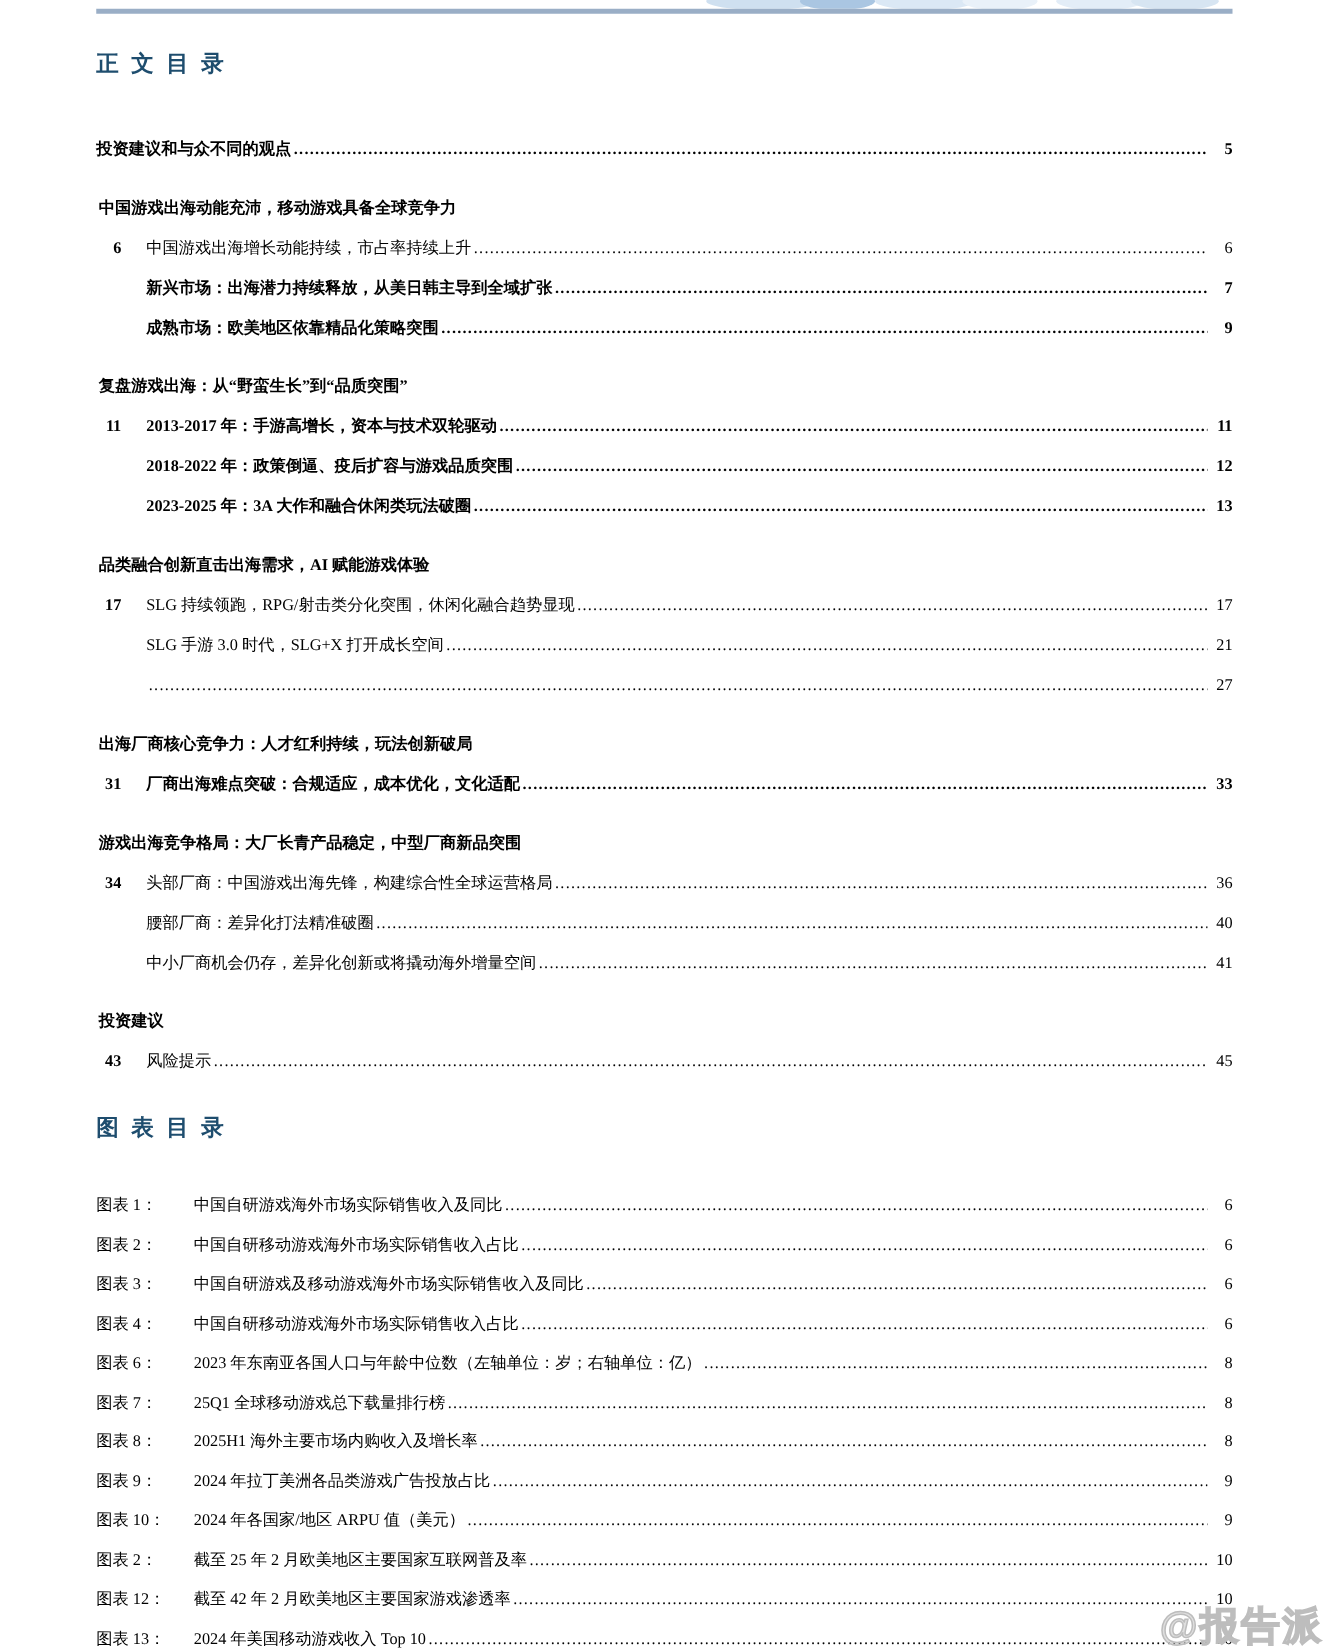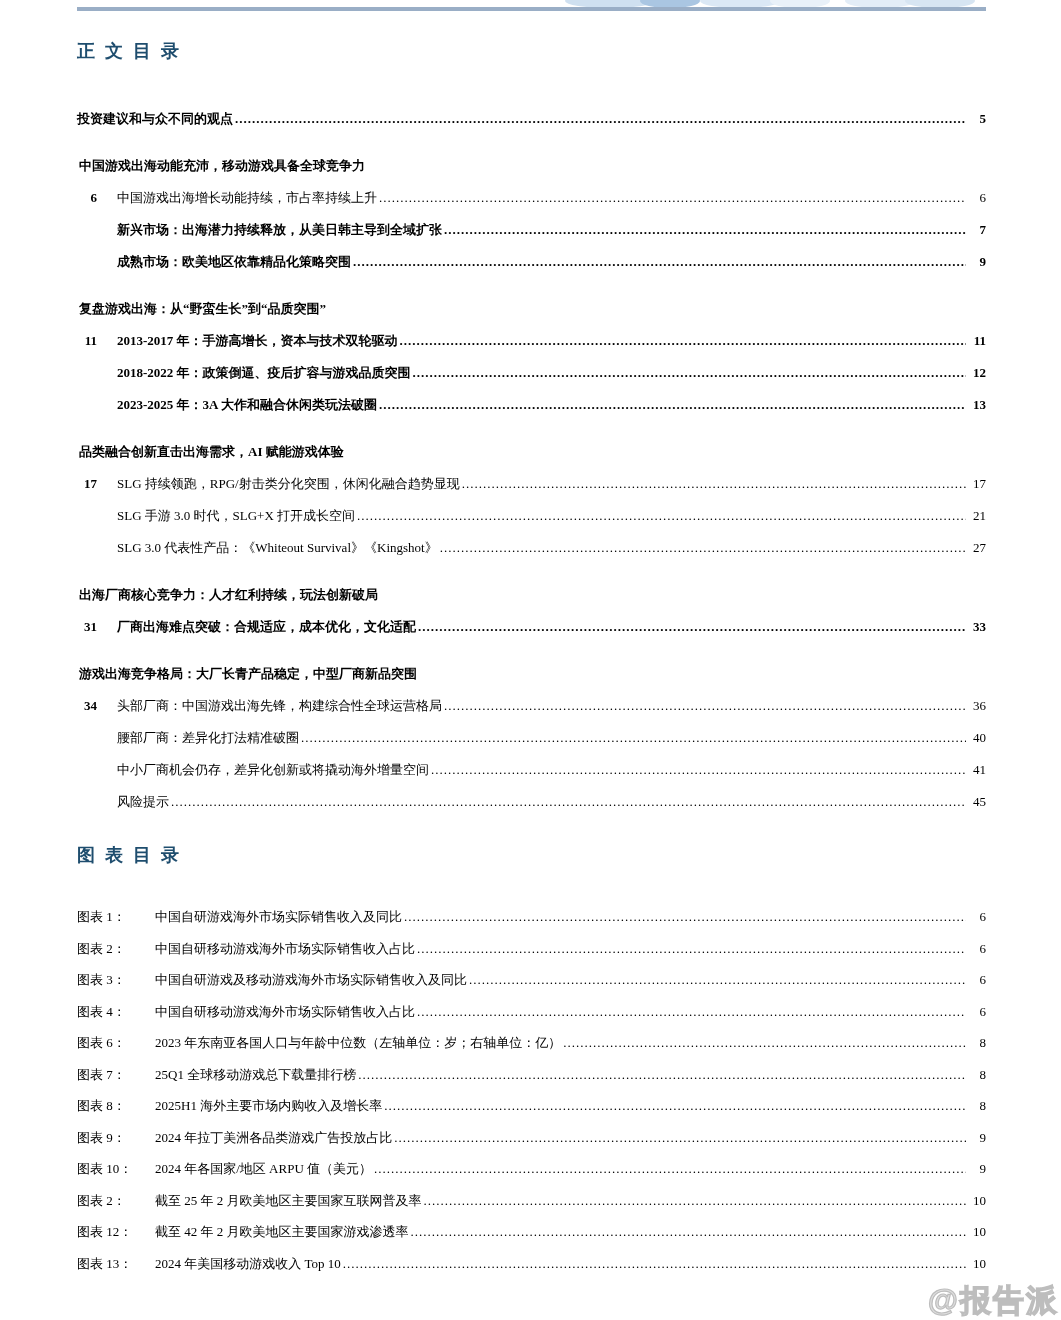--- a/index.html
+++ b/index.html
@@ -122,21 +122,20 @@
       <span class="t">SLG 持续领跑，RPG/射击类分化突围，休闲化融合趋势显现</span>
       <span class="dots"></span>
       <span class="pg">17</span>
     </div>
     <div class="row l2">
       <span class="t">SLG 手游 3.0 时代，SLG+X 打开成长空间</span>
       <span class="dots"></span>
       <span class="pg">21</span>
     </div>
     <div class="row l2">
-      <span class="t">SLG 3.0 代表性产品：《Whiteout Survival》《Kingshot》</span>
       <span class="dots"></span>
       <span class="pg">27</span>
     </div>
     <div class="row l1 mt-grp">
       <span class="t">出海厂商核心竞争力：人才红利持续，玩法创新破局</span>
       <span class="dots"></span>
       <span class="pg">31</span>
     </div>
     <div class="row l2b">
       <span class="t">厂商出海难点突破：合规适应，成本优化，文化适配</span>
@@ -155,20 +154,25 @@
     </div>
     <div class="row l2">
       <span class="t">腰部厂商：差异化打法精准破圈</span>
       <span class="dots"></span>
       <span class="pg">40</span>
     </div>
     <div class="row l2">
       <span class="t">中小厂商机会仍存，差异化创新或将撬动海外增量空间</span>
       <span class="dots"></span>
       <span class="pg">41</span>
+    </div>
+    <div class="row l1 mt-grp">
+      <span class="t">投资建议</span>
+      <span class="dots"></span>
+      <span class="pg">43</span>
     </div>
     <div class="row l2">
       <span class="t">风险提示</span>
       <span class="dots"></span>
       <span class="pg">45</span>
     </div>
 
     <div class="sec-title fig-title">图表目录</div>
 
     <div class="row frow mt-figfirst">

